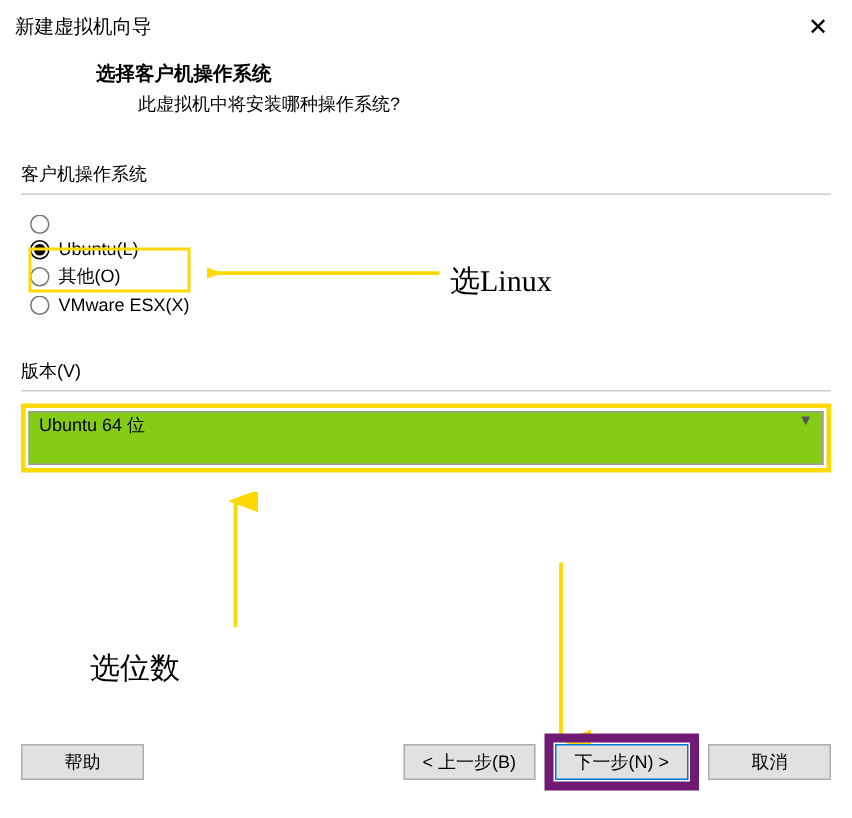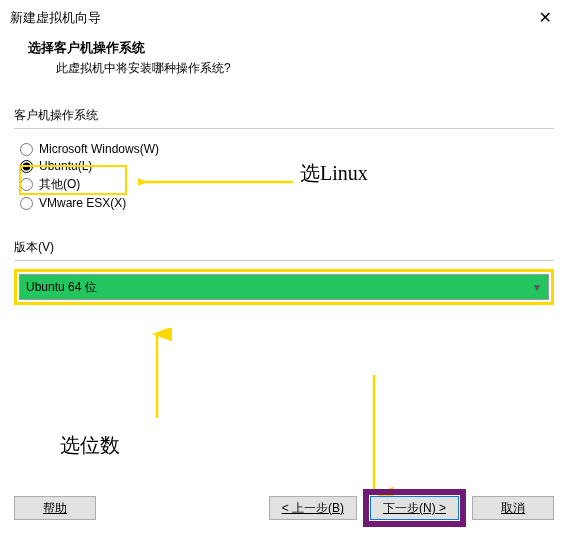--- a/index.html
+++ b/index.html
@@ -10,21 +10,21 @@
       background: #ffffff;
       position: relative;
       overflow: hidden;
     }
     .titlebar {
       display: flex; justify-content: space-between; align-items: center;
       padding: 6px 10px 2px 10px;
       font-size: 13px;
     }
     .close-x { font-size: 16px; font-weight: 300; cursor: pointer; padding: 2px 6px; }
-    .header { padding: 8px 20px 12px 28px; }
+    .header { padding: 8px 20px 12px 28px; margin-left: 36px; }
     .header-title { font-weight: bold; font-size: 13px; }
     .header-sub { padding-left: 28px; margin-top: 3px; font-size: 12px; }
     .content { padding: 18px 14px 0 14px; }
     .group-label { font-size: 12px; margin-bottom: 4px; }
     .radio-group {
       border-top: 1px solid #ccc;
       padding: 10px 6px 16px 6px;
       position: relative;
     }
     .radio-row { display: flex; align-items: center; gap: 6px; margin: 3px 0; font-size: 12px; cursor: pointer; }
@@ -40,24 +40,24 @@
       border-top: 1px solid #ccc;
       padding-top: 8px;
       position: relative;
     }
     .select-wrap {
       border: 3px solid #ffd800;
       padding: 2px;
     }
     .select {
       width: 100%;
-      height: 26px;
-      background: #22c55e;
+      height: 36px;
+      background: #84cc16;
       border: 1px solid #999;
-      display: flex; align-items: center; justify-content: space-between;
+      display: flex; align-items: flex-start; justify-content: space-between;
       padding: 0 6px;
       font-size: 12px;
       cursor: pointer;
     }
     .chev { font-size: 10px; color: #555; }
     .annotation {
       position: absolute;
       font-size: 20px;
       font-family: "KaiTi", "STKaiti", serif;
       color: #000;
@@ -69,21 +69,20 @@
       display: flex; justify-content: space-between; align-items: center;
     }
     .btn {
       min-width: 82px; height: 24px;
       background: #e1e1e1;
       border: 1px solid #adadad;
       font-size: 12px;
       display: inline-flex; align-items: center; justify-content: center;
       cursor: pointer;
       padding: 0 12px;
-      text-decoration: underline;
     }
     .right-btns { display: flex; gap: 6px; align-items: center; }
     .next-hl { border: 6px solid #701a75; padding: 1px; }
   </style>
 </head>
 <body>
 
 <div class="titlebar">
   <span>新建虚拟机向导</span>
   <span class="close-x">✕</span>
@@ -92,21 +91,20 @@
 <div class="header">
   <div class="header-title">选择客户机操作系统</div>
   <div class="header-sub">此虚拟机中将安装哪种操作系统?</div>
 </div>
 
 <div class="content">
   <div class="group-label">客户机操作系统</div>
   <div class="radio-group">
     <label class="radio-row">
       <input type="radio" name="os" style="">
-      <span>Microsoft Windows(W)</span>
     </label>
     <label class="radio-row">
       <input type="radio" name="os" checked="" style="">
       <span>Ubuntu(L)</span>
     </label>
     <label class="radio-row">
       <input type="radio" name="os" style="">
       <span>其他(O)</span>
     </label>
     <label class="radio-row">
@@ -131,21 +129,21 @@
 <div class="highlight-box1"></div>
 
 <svg class="arrow-svg" style="top:168px; left:138px; width:160px; height:30px;">
   <defs>
     <marker id="ah1" markerWidth="10" markerHeight="10" refX="2" refY="3" orient="auto">
       <path d="M8,0 L0,3 L8,6 Z" fill="#ffd800"></path>
     </marker>
   </defs>
   <line x1="155" y1="14" x2="5" y2="14" stroke="#ffd800" stroke-width="2.5" marker-end="url(#ah1)"></line>
 </svg>
-<div class="annotation" style="top:160px; left:300px;">选Linux</div>
+<div class="annotation" style="top:174px; left:300px;">选Linux</div>
 
 <svg class="arrow-svg" style="top:328px; left:145px; width:80px; height:95px;">
   <defs>
     <marker id="ah2" markerWidth="10" markerHeight="10" refX="3" refY="2" orient="auto">
       <path d="M0,8 L3,0 L6,8 Z" fill="#ffd800"></path>
     </marker>
   </defs>
   <line x1="12" y1="90" x2="12" y2="6" stroke="#ffd800" stroke-width="2.5" marker-end="url(#ah2)"></line>
 </svg>
 <div class="annotation" style="top:432px; left:60px;">选位数</div>

